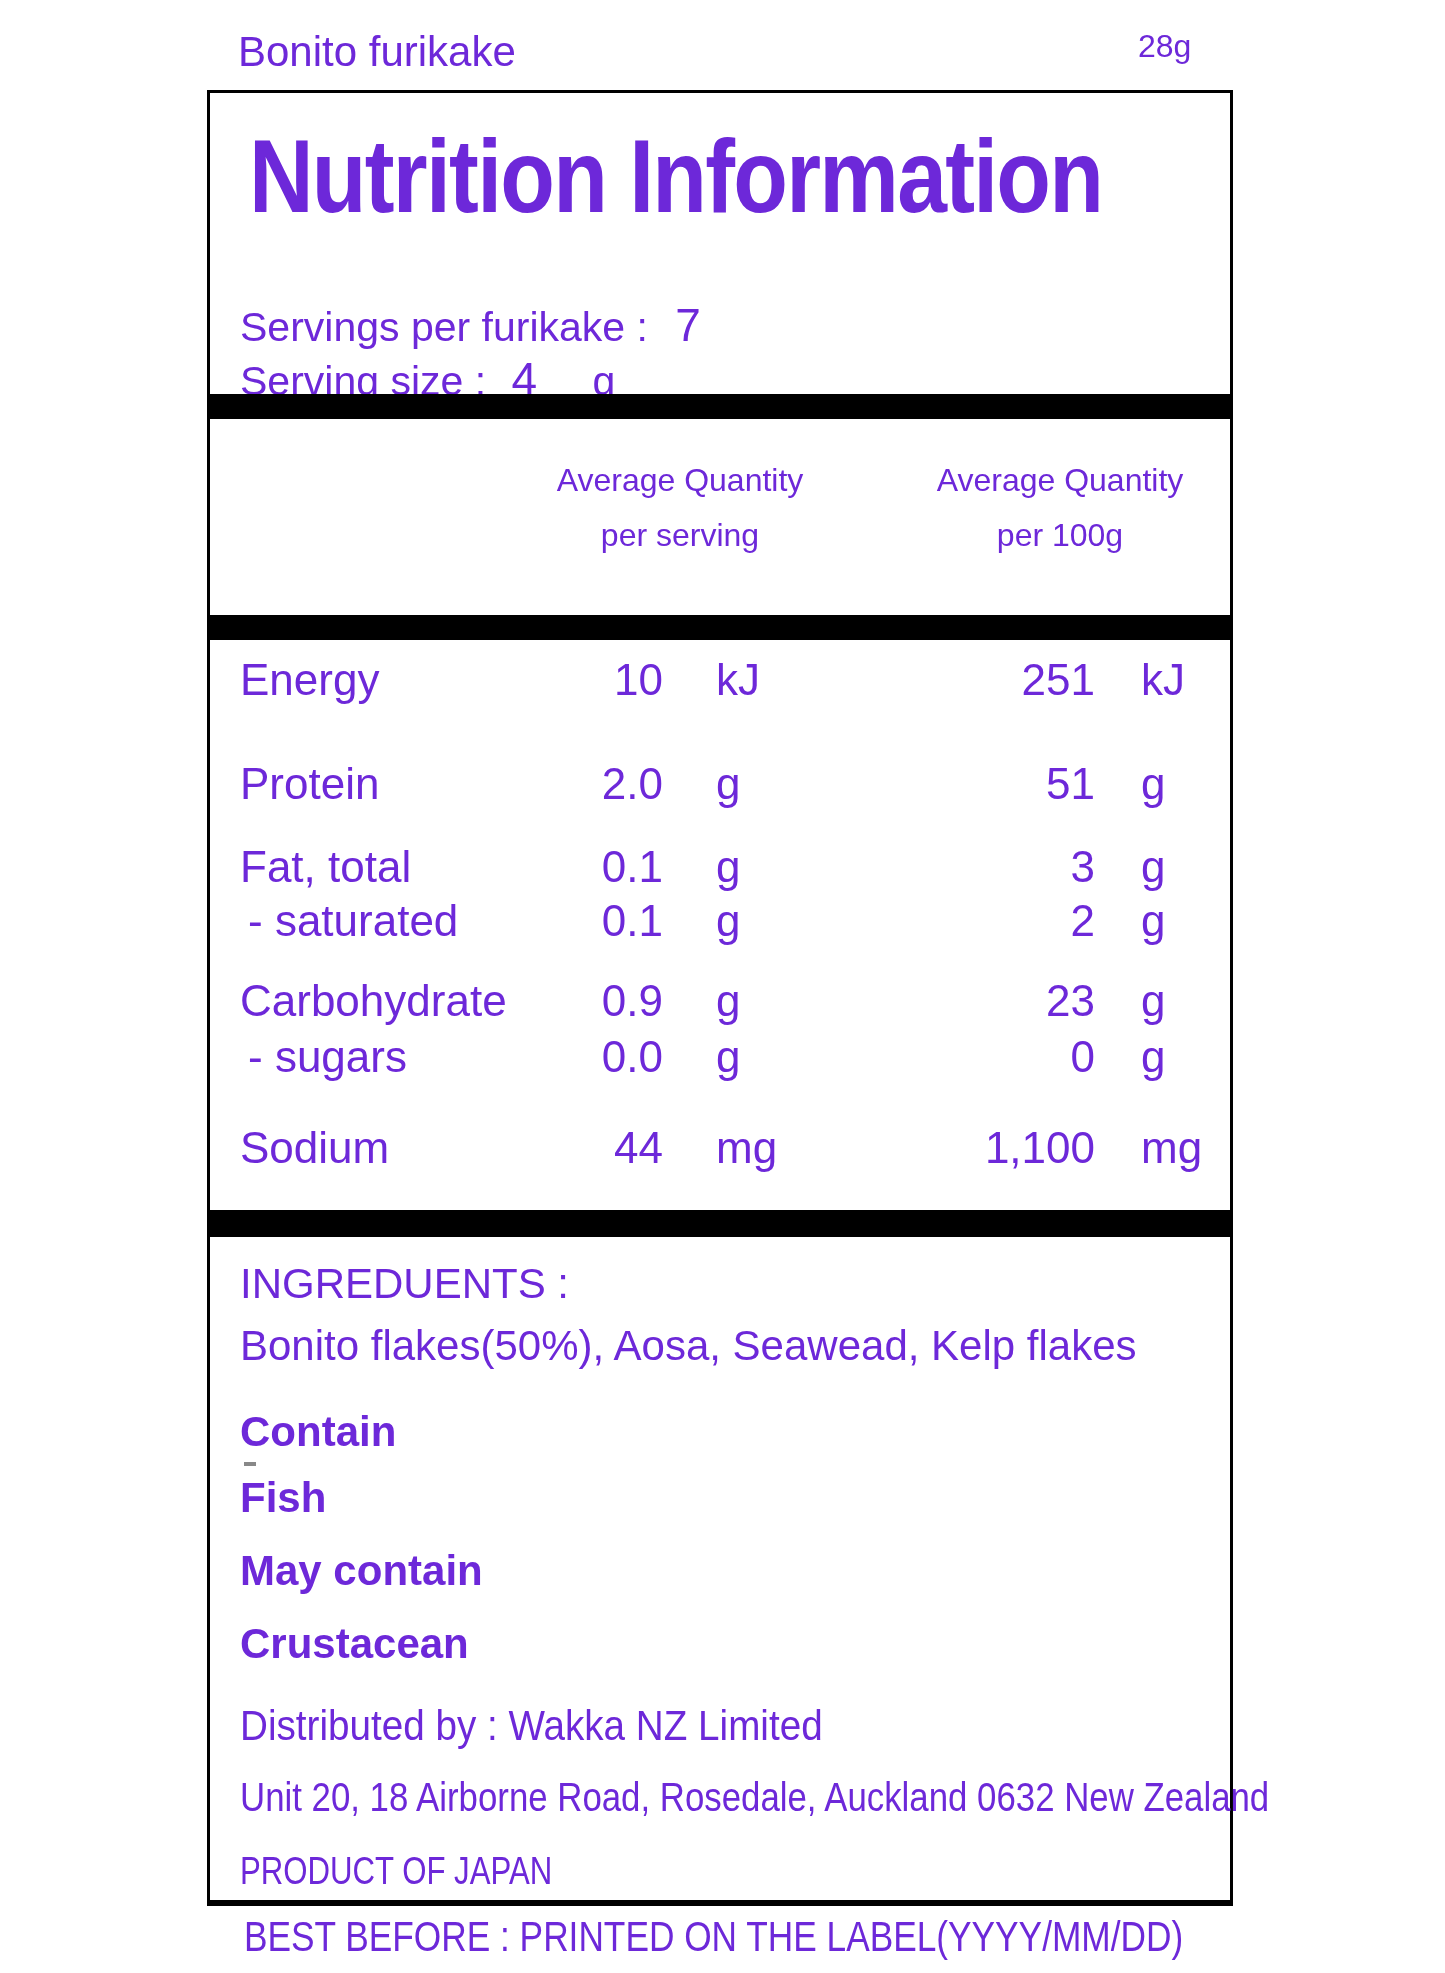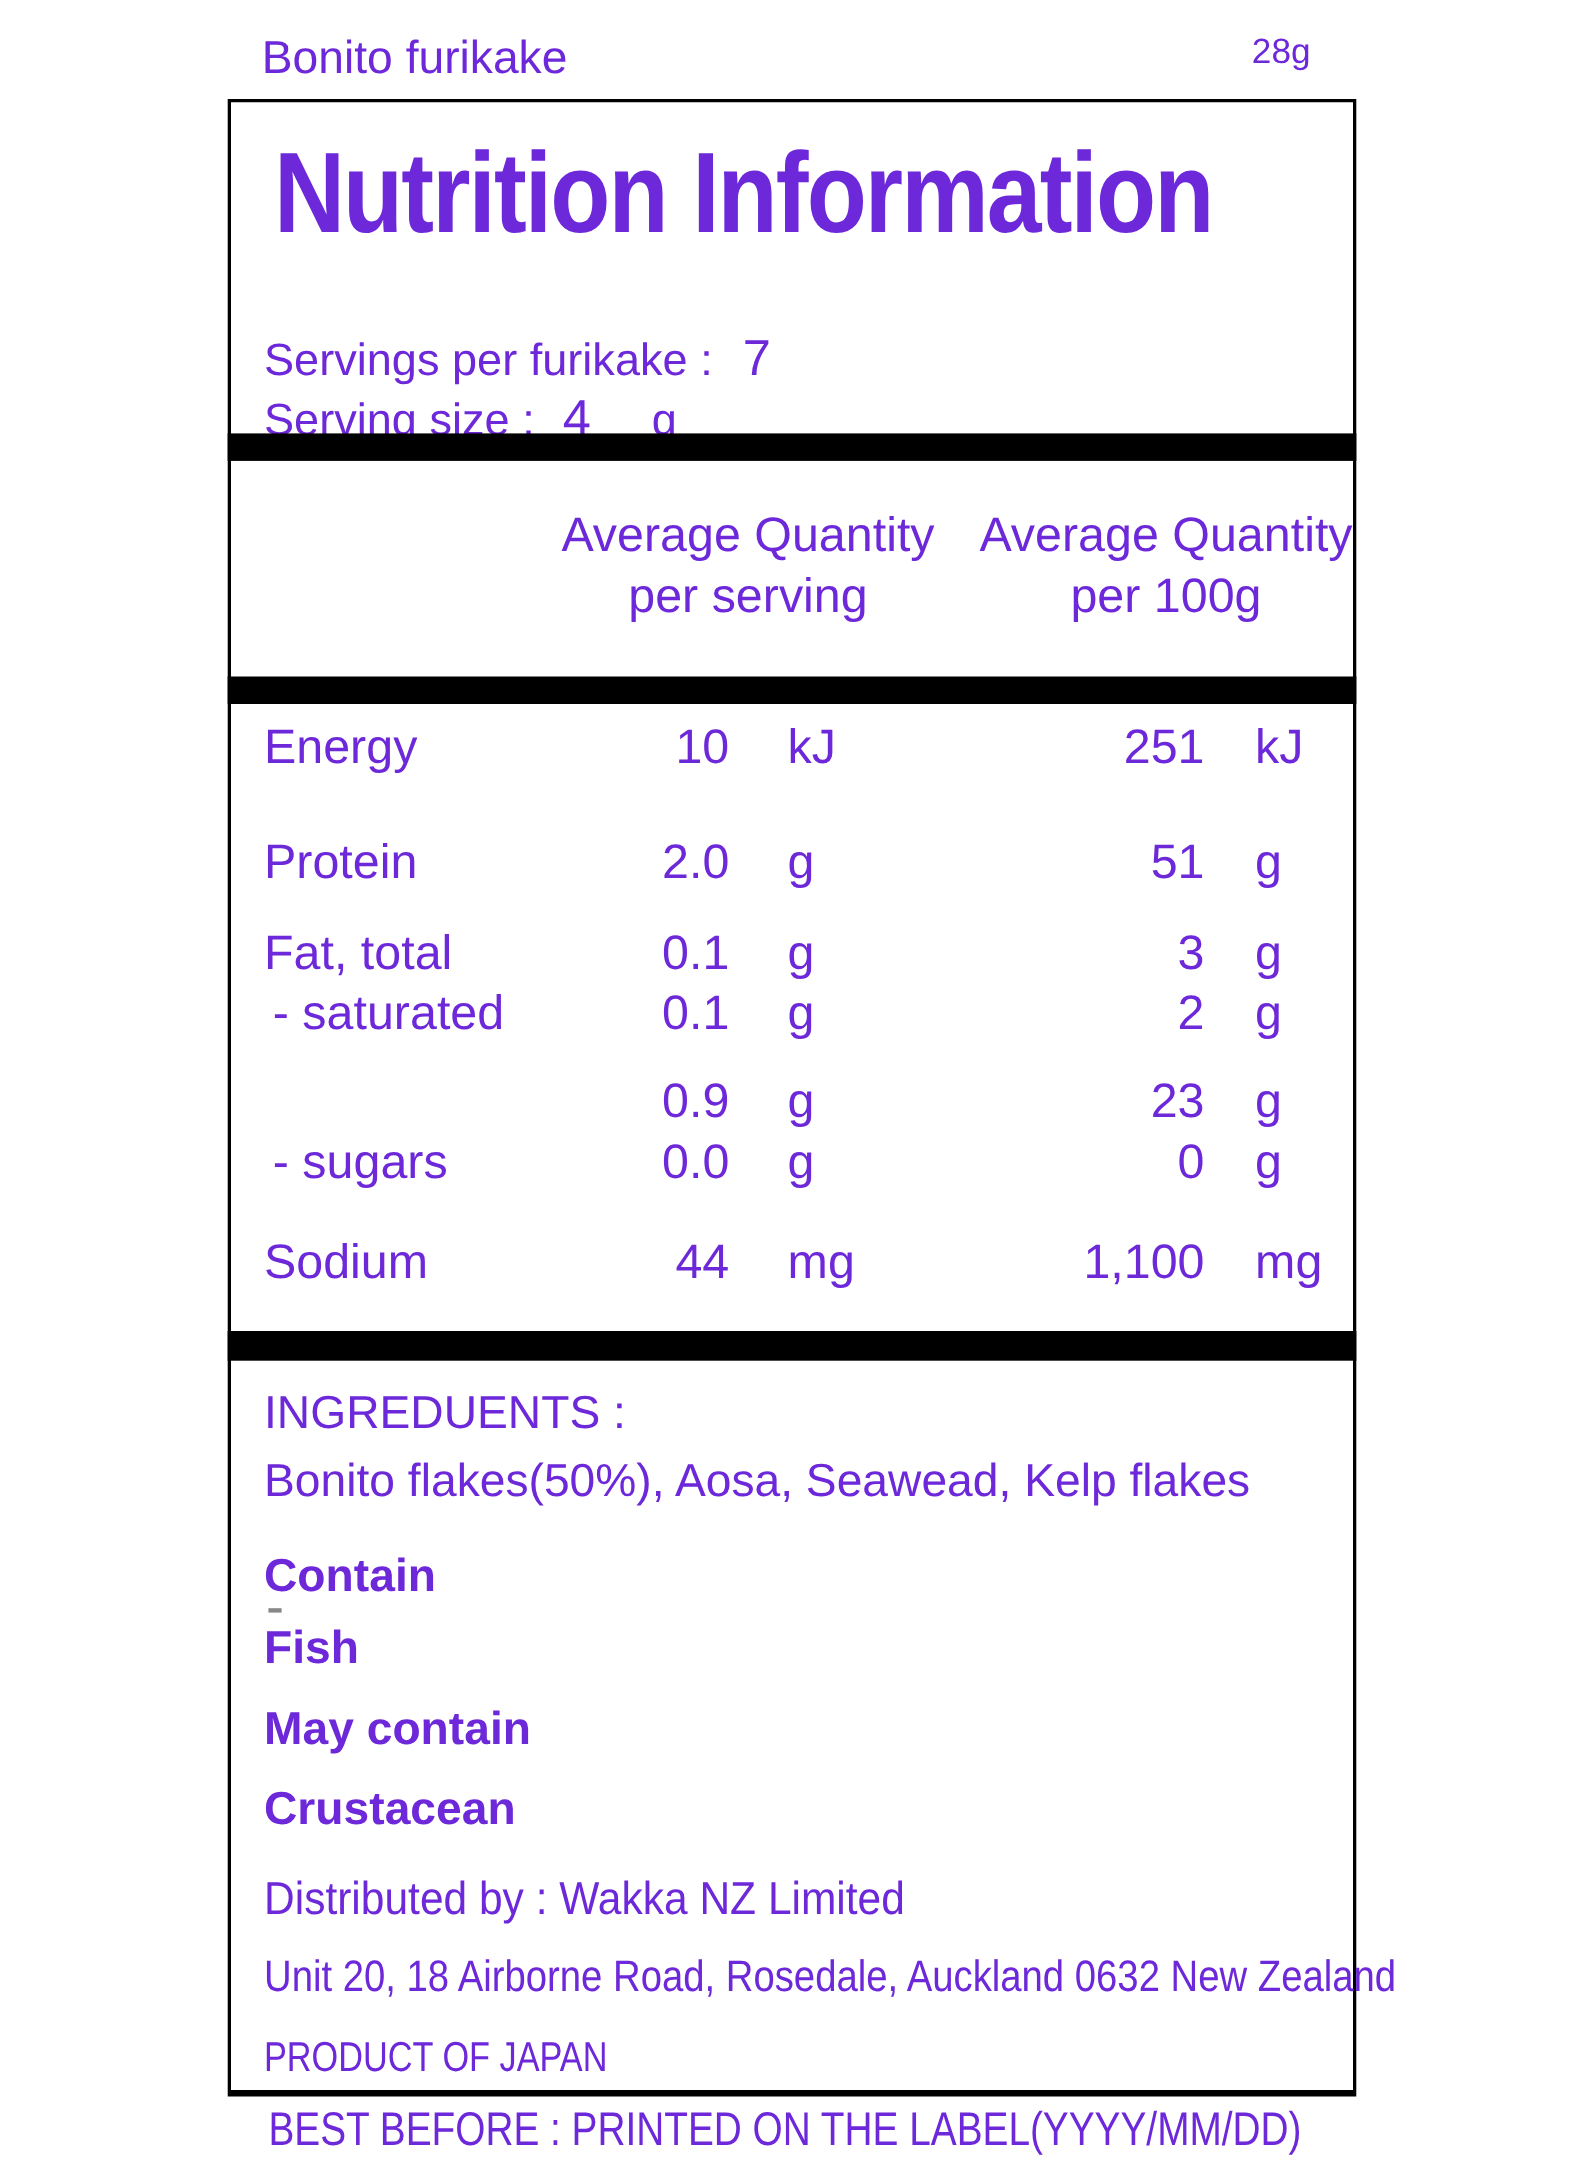--- a/index.html
+++ b/index.html
@@ -19,21 +19,21 @@
   .panel-title{
     left:249px;top:112px;font-size:104px;font-weight:bold;line-height:1;
     letter-spacing:-2px;transform:scaleX(0.86);transform-origin:left top;
   }
   .serv-line{font-size:41px;}
   .serv-line .big-num{font-size:46px;}
   .bar{position:absolute;left:207px;width:1026px;background:#000;}
   .bar1{top:382px;height:25px;}
   .bar2{top:603px;height:25px;}
   .bar3{top:1198px;height:27px;}
-  .col-head{font-size:44px;text-align:center;width:400px;}
+  .col-head{font-size:32px;text-align:center;width:400px;}
   .row{position:absolute;left:0;width:1445px;height:54px;font-size:44px;}
   .row .lbl{position:absolute;left:240px;}
   .row .v1{position:absolute;left:460px;width:203px;text-align:right;}
   .row .u1{position:absolute;left:716px;}
   .row .v2{position:absolute;left:895px;width:200px;text-align:right;}
   .row .u2{position:absolute;left:1141px;}
   .ing{font-size:42px;}
   .bold{font-weight:bold;}
   .dash-mark{position:absolute;left:244px;top:1450px;width:12px;height:4px;background:#888;}
   .addr{font-size:40px;transform:scaleX(0.87);transform-origin:left top;}
@@ -94,20 +94,21 @@
     <span class="u2">g</span>
   </div>
   <div class="row" style="top:884px;">
     <span class="lbl" style="left:248px;">- saturated</span>
     <span class="v1">0.1</span>
     <span class="u1">g</span>
     <span class="v2">2</span>
     <span class="u2">g</span>
   </div>
   <div class="row" style="top:964px;">
+    <span class="lbl">Carbohydrate</span>
     <span class="v1">0.9</span>
     <span class="u1">g</span>
     <span class="v2">23</span>
     <span class="u2">g</span>
   </div>
   <div class="row" style="top:1020px;">
     <span class="lbl" style="left:248px;">- sugars</span>
     <span class="v1">0.0</span>
     <span class="u1">g</span>
     <span class="v2">0</span>

